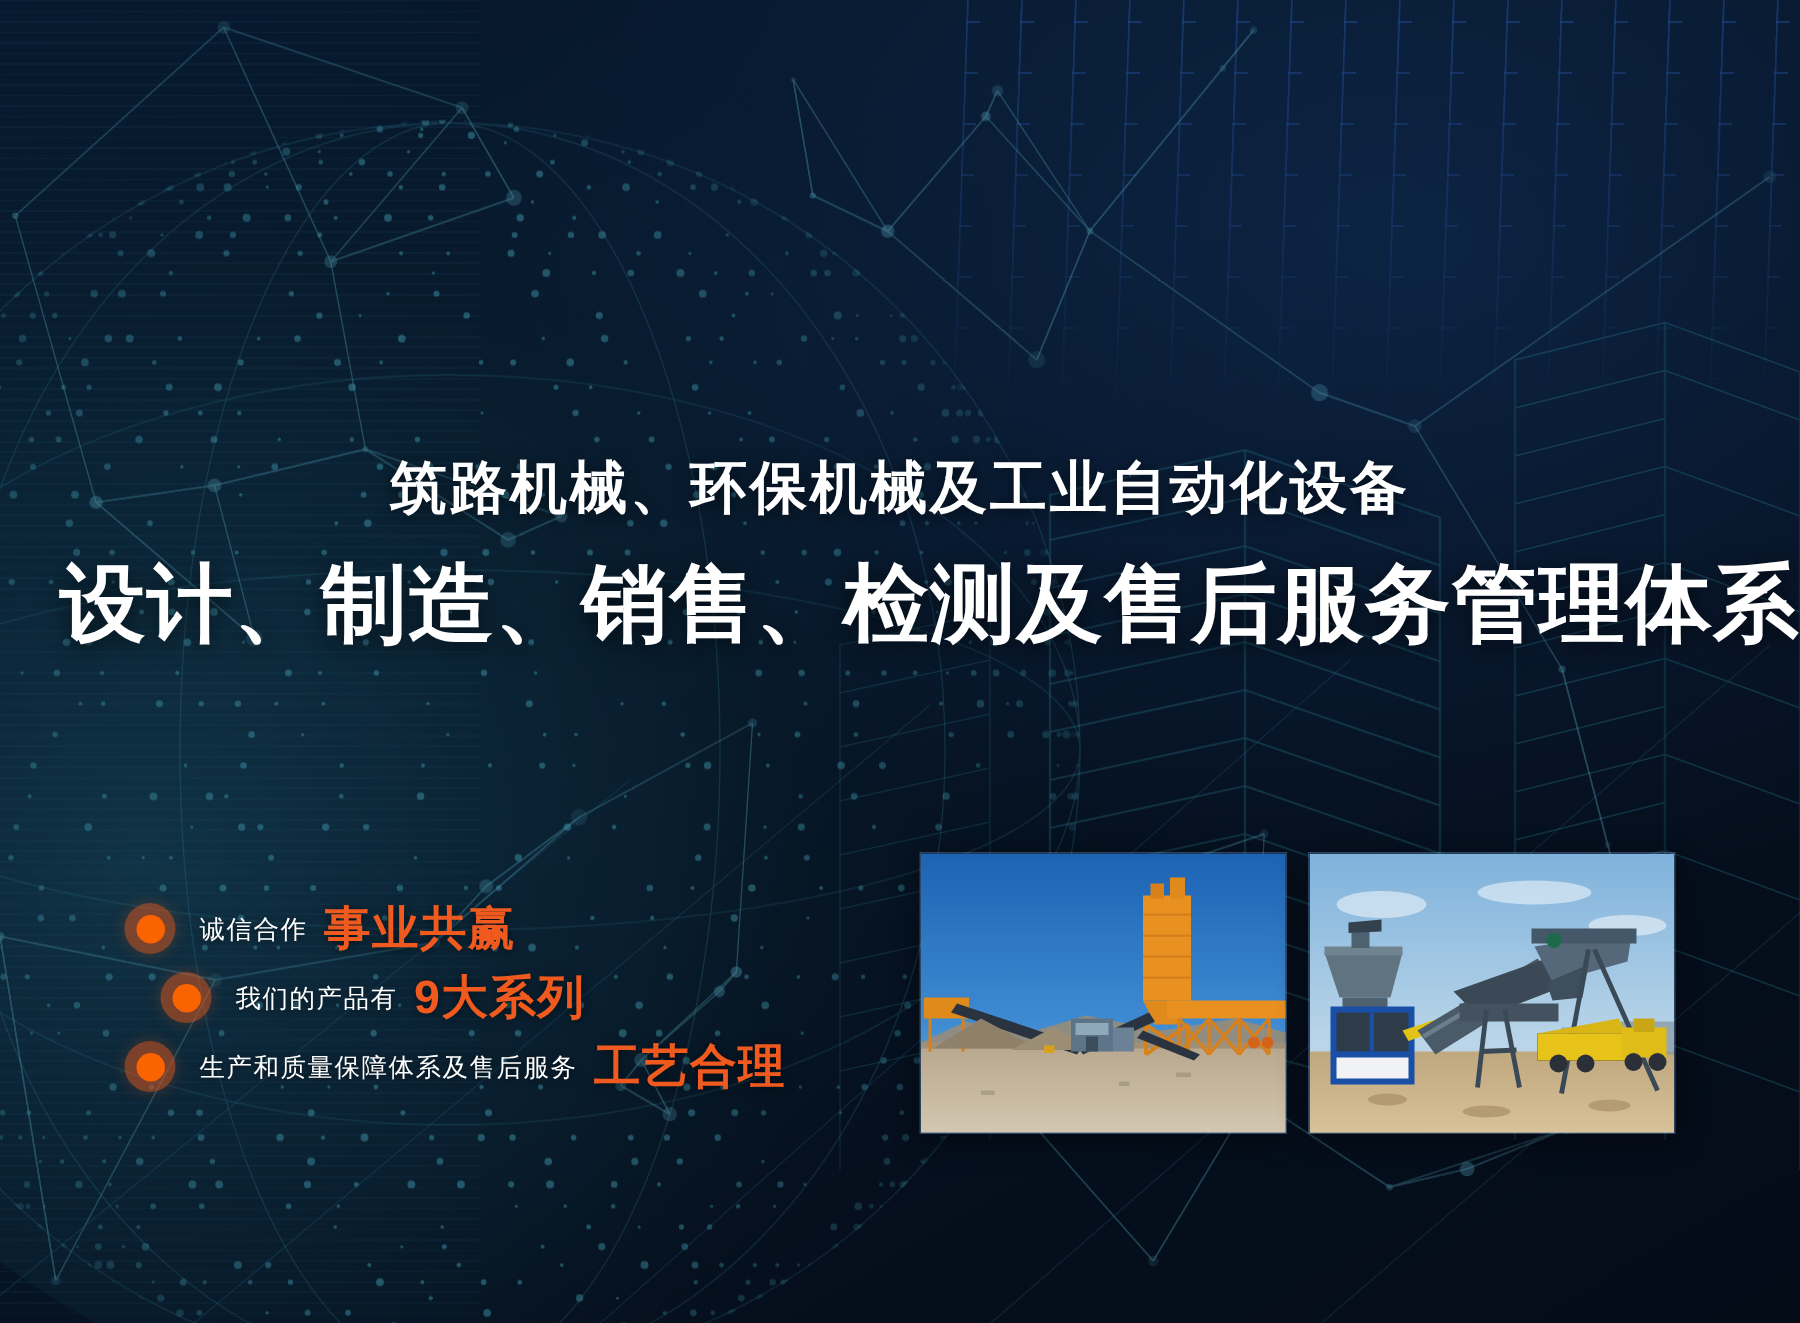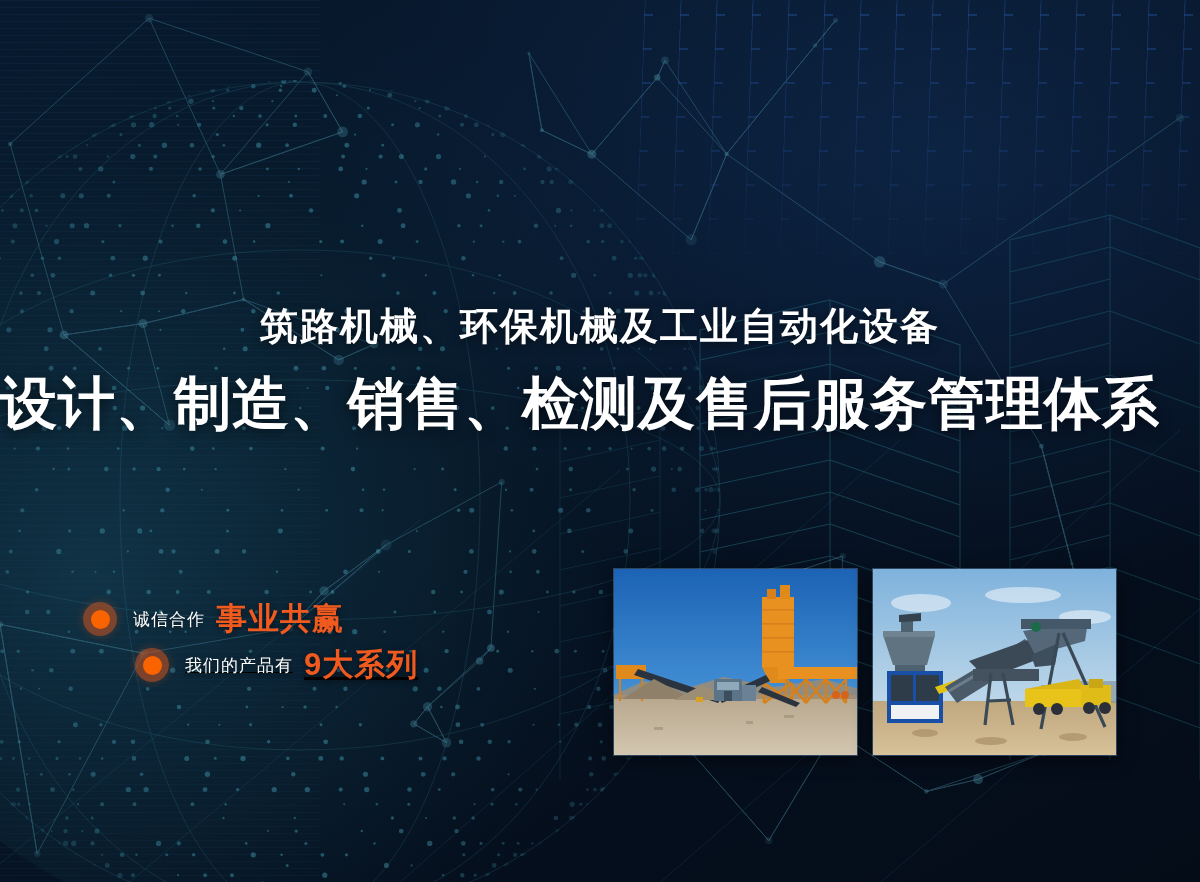--- a/index.html
+++ b/index.html
@@ -59,36 +59,36 @@
     text-align:center;
     font-size:38px; line-height:46px;
     color:#ffffff; letter-spacing:2px;
     font-weight:700;
     text-shadow:0 2px 10px rgba(0,0,0,.55);
     white-space:nowrap;
   }
 
   .headline {
     position:absolute; left:0; right:0; top:369px;
-    text-align:left;
+    text-align:right;
     font-size:57px; line-height:68px;
     color:#ffffff; font-weight:bold;
     letter-spacing:1px;
     text-shadow:0 3px 14px rgba(0,0,0,.6);
     white-space:nowrap;
   }
 
   
   .bullets { position:absolute; left:0; top:596px; }
   .bullet-row {
     display:flex; align-items:center;
     height:46px;
     white-space:nowrap;
   }
-  .bullet-row.indent { padding-left:52px;text-decoration:underline; }
+  .bullet-row.indent { padding-left:24px; }
 
   .dot {
     position:relative;
     width:34px; height:34px; flex:0 0 34px;
     border-radius:50%;
     background:rgba(215,86,30,.55);
     display:flex; align-items:center; justify-content:center;
     margin-left:83px;
     box-shadow:0 0 10px rgba(240,90,25,.25);
   }
@@ -1307,20 +1307,25 @@
         <span class="row-text">诚信合作</span>
         <span class="row-accent">事业共赢</span>
       </div>
 
       <div class="bullet-row indent">
         <span class="dot"></span>
         <span class="row-text">我们的产品有</span>
         <span class="row-accent">9大系列</span>
       </div>
 
+      <div class="bullet-row">
+        <span class="dot"></span>
+        <span class="row-text">生产和质量保障体系及售后服务</span>
+        <span class="row-accent">工艺合理</span>
+      </div>
 
     </div>
 
     <div class="photos">
 
       <div class="photo">
         <svg viewBox="0 0 245 188" preserveAspectRatio="none" aria-hidden="true">
           <defs>
             <linearGradient id="sky1" x1="0" y1="0" x2="0" y2="1">
               <stop offset="0%" stop-color="#1C63B4"></stop>

